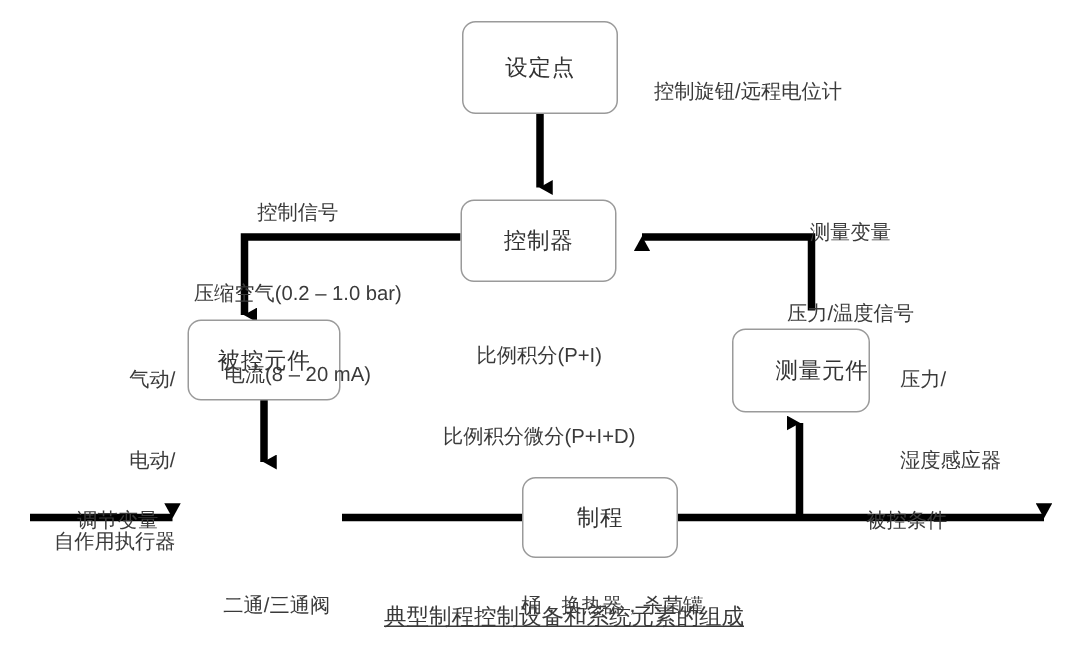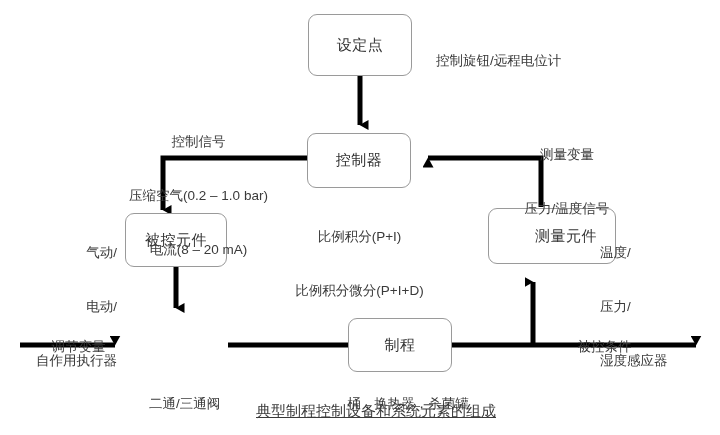--- a/index.html
+++ b/index.html
@@ -118,21 +118,21 @@
   </div>
 
   <div class="node" style="left:307px; top:133px; width:104px; height:55px;">
     <span>控制器</span>
   </div>
 
   <div class="node" style="left:125px; top:213px; width:102px; height:54px;">
     <span>被控元件</span>
   </div>
 
-  <div class="node" style="left:488px; top:208px; width:128px; height:56px;padding-left:28px;">
+  <div class="node" style="left:488px; top:219px; width:92px; height:56px;padding-left:28px;">
     <span>测量元件</span>
   </div>
 
 
   <div class="node" style="left:348px; top:318px; width:104px; height:54px;">
     <span>制程</span>
   </div>
 
   <div class="lbl left" style="left:421px; top:34px;">
     <span>控制旋钮/远程电位计</span>
@@ -154,21 +154,20 @@
     <div>比例积分微分(P+I+D)</div>
   </div>
 
   <div class="lbl right" style="left:5px; top:208px; width:112px;">
     <div>气动/</div>
     <div>电动/</div>
     <div>自作用执行器</div>
   </div>
 
   <div class="lbl left" style="left:600px; top:208px; width:118px;">
-    <div>温度/</div>
     <div>压力/</div>
     <div>湿度感应器</div>
   </div>
 
   <div class="lbl center" style="left:28px; top:320px; width:86px;">
     <span>调节变量</span>
   </div>
 
   <div class="lbl center" style="left:112px; top:377px; width:130px;">
     <span>二通/三通阀</span>

